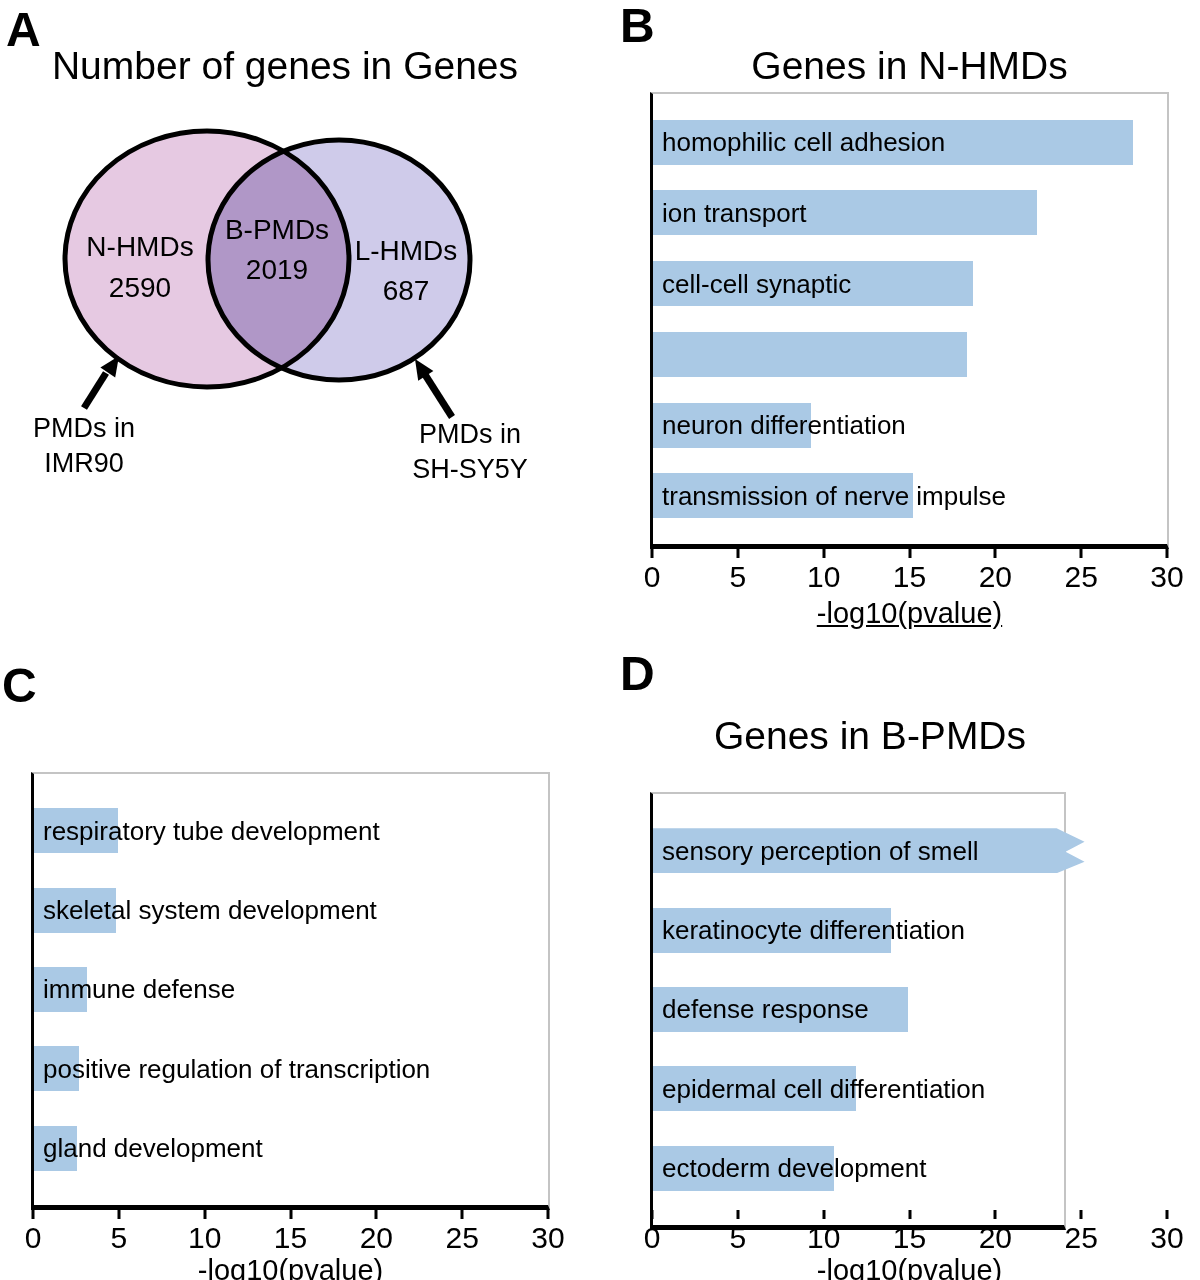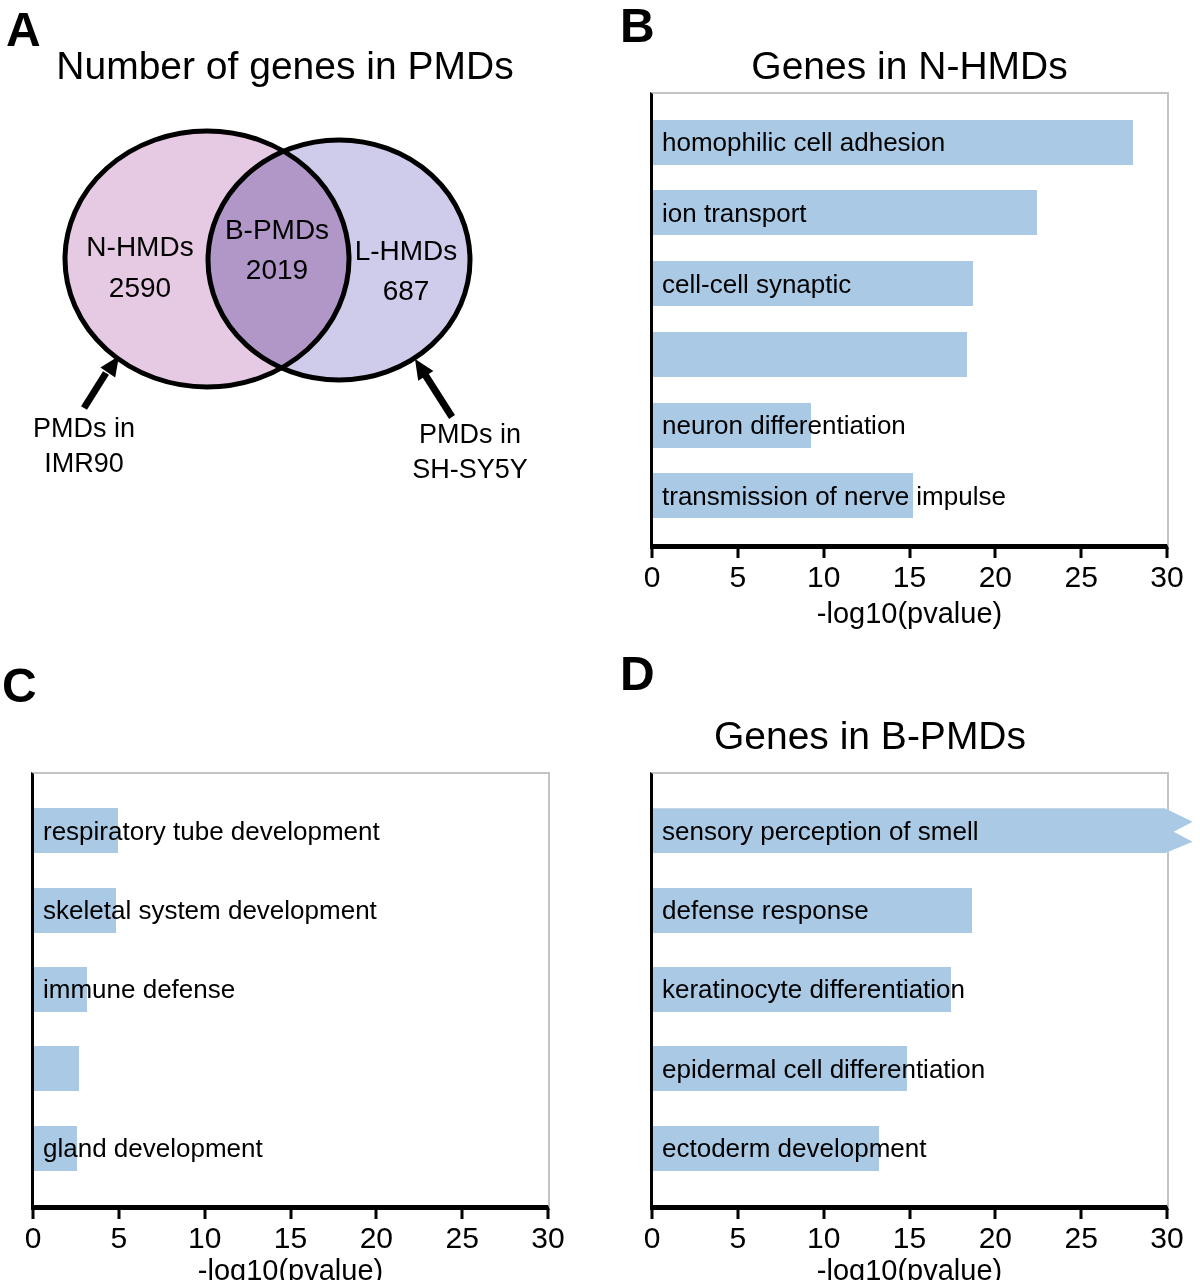--- a/index.html
+++ b/index.html
@@ -14,33 +14,33 @@
         border-bottom:5px solid #000;
         display:flex;flex-direction:column;justify-content:space-evenly;}
   .bar-row{position:relative;width:100%;height:45px;}
   .bar{height:100%;background:var(--bar,#aac9e5);}
   .bar.clipped{clip-path:polygon(0 0,calc(100% - 28px) 0,100% 30%,calc(100% - 19px) 52%,100% 74%,calc(100% - 28px) 100%,0 100%);}
   .bar-label{position:absolute;left:9px;top:50%;transform:translateY(-50%);
              font-size:26px;white-space:nowrap;}
   .ticks{position:absolute;height:50px;}
   .tick-mark{position:absolute;top:0;width:3px;height:9px;background:#000;transform:translateX(-50%);}
   .tick-label{position:absolute;top:11px;transform:translateX(-50%);font-size:30px;}
-  .xlabel{position:absolute;font-size:29px;text-align:center;}
+  .xlabel{position:absolute;font-size:29px;text-align:center;text-decoration:underline;}
   svg text{font-family:"Liberation Sans",sans-serif;}
   .venn-label{font-size:28px;}
   .venn-annotation{font-size:27px;}
 </style>
 </head>
 <body>
 
 <div class="page">
 
   <div class="panel-letter" style="left:6px;top:6px;">A</div>
 
-  <div class="chart-title" style="left:20px;top:44px;width:530px;">Number of genes in PMDs</div>
+  <div class="chart-title" style="left:20px;top:44px;width:530px;">Number of genes in Genes</div>
 
   <svg width="600" height="640" viewBox="0 0 600 640" style="position:absolute;left:0;top:0;">
     <defs>
       <clipPath id="clip-left-ellipse">
           <ellipse cx="207" cy="259" rx="142" ry="128"></ellipse>
         </clipPath>
     </defs>
 
     <ellipse cx="339" cy="260" rx="131" ry="120" fill="#cfcbea"></ellipse>
     <ellipse cx="207" cy="259" rx="142" ry="128" fill="#e6c9e2"></ellipse>
@@ -125,20 +125,21 @@
       <div class="bar-row">
         <div class="bar" style="width: 16%;"></div>
         <span class="bar-label">skeletal system development</span>
       </div>
       <div class="bar-row">
         <div class="bar" style="width: 10.3333%;"></div>
         <span class="bar-label">immune defense</span>
       </div>
       <div class="bar-row">
         <div class="bar" style="width: 8.66667%;"></div>
+        <span class="bar-label">positive regulation of transcription</span>
       </div>
       <div class="bar-row">
         <div class="bar" style="width: 8.33333%;"></div>
         <span class="bar-label">gland development</span>
       </div>
     </div>
   <div class="ticks" style="left:33px;top:1210px;width:515px;">
       <div class="tick-mark" style="left: 0%;"></div>
       <div class="tick-label" style="left: 0%;">0</div>
       <div class="tick-mark" style="left: 16.6667%;"></div>
@@ -151,32 +152,32 @@
       <div class="tick-label" style="left: 66.6667%;">20</div>
       <div class="tick-mark" style="left: 83.3333%;"></div>
       <div class="tick-label" style="left: 83.3333%;">25</div>
       <div class="tick-mark" style="left: 100%;"></div>
       <div class="tick-label" style="left: 100%;">30</div>
     </div>
   <div class="xlabel" style="left:31px;top:1254px;width:519px;">-log10(pvalue)</div>
 
   <div class="panel-letter" style="left:620px;top:650px;">D</div>
   <div class="chart-title" style="left:620px;top:714px;width:500px;">Genes in B-PMDs</div>
-  <div class="plot" style="left:650px;top:772px;width:519px;height:438px;">
+  <div class="plot" style="left:650px;top:792px;width:416px;height:438px;">
       <div class="bar-row">
         <div class="bar clipped" style="width: 105%;"></div>
         <span class="bar-label">sensory perception of smell</span>
       </div>
       <div class="bar-row">
+        <div class="bar" style="width: 58%;"></div>
+        <span class="bar-label">keratinocyte differentiation</span>
+      </div>
+      <div class="bar-row">
         <div class="bar" style="width: 62%;"></div>
         <span class="bar-label">defense response</span>
-      </div>
-      <div class="bar-row">
-        <div class="bar" style="width: 58%;"></div>
-        <span class="bar-label">keratinocyte differentiation</span>
       </div>
       <div class="bar-row">
         <div class="bar" style="width: 49.3333%;"></div>
         <span class="bar-label">epidermal cell differentiation</span>
       </div>
       <div class="bar-row">
         <div class="bar" style="width: 44%;"></div>
         <span class="bar-label">ectoderm development</span>
       </div>
     </div>

